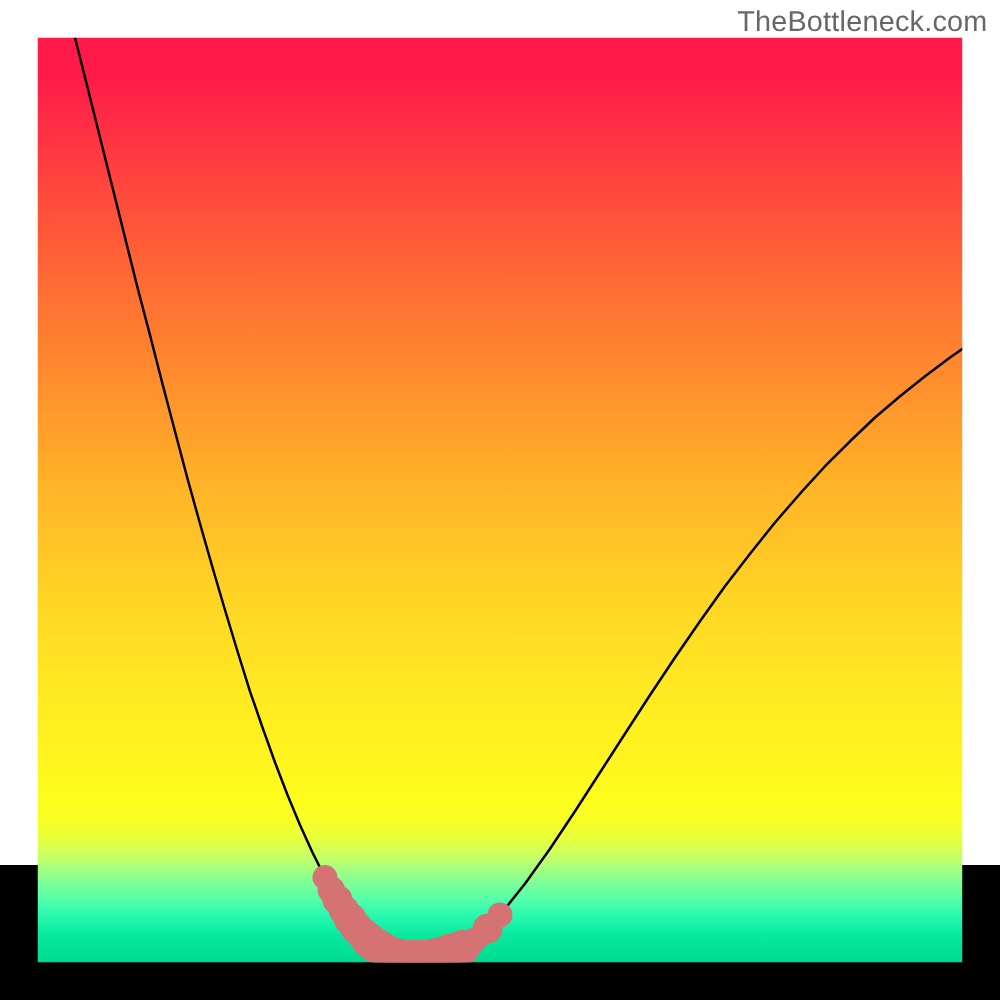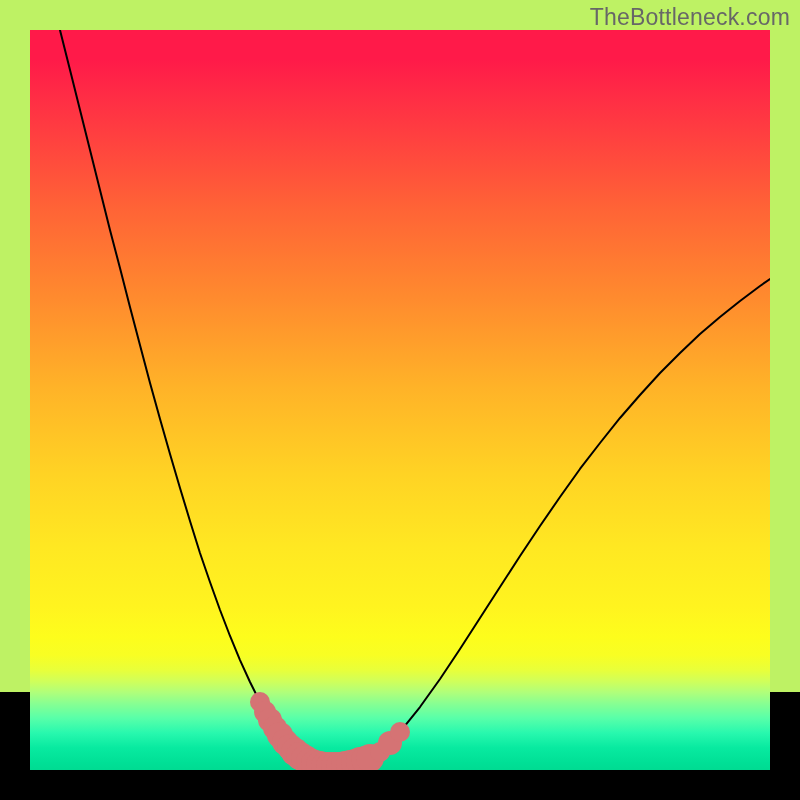--- a/index.html
+++ b/index.html
@@ -10,21 +10,21 @@
     background: #000;
     font-family: Arial, Helvetica, sans-serif;
     overflow: hidden;
   }
   .frame {
     position: absolute;
     left: 0;
     top: 0;
     width: 800px;
     height: 692px;
-    background: #bef264;
+    background: #ffffff;
   }
   .plot {
     position: absolute;
     left: 30px;
     top: 30px;
     width: 740px;
     height: 740px;
     overflow: hidden;
   }
   .gradient {

